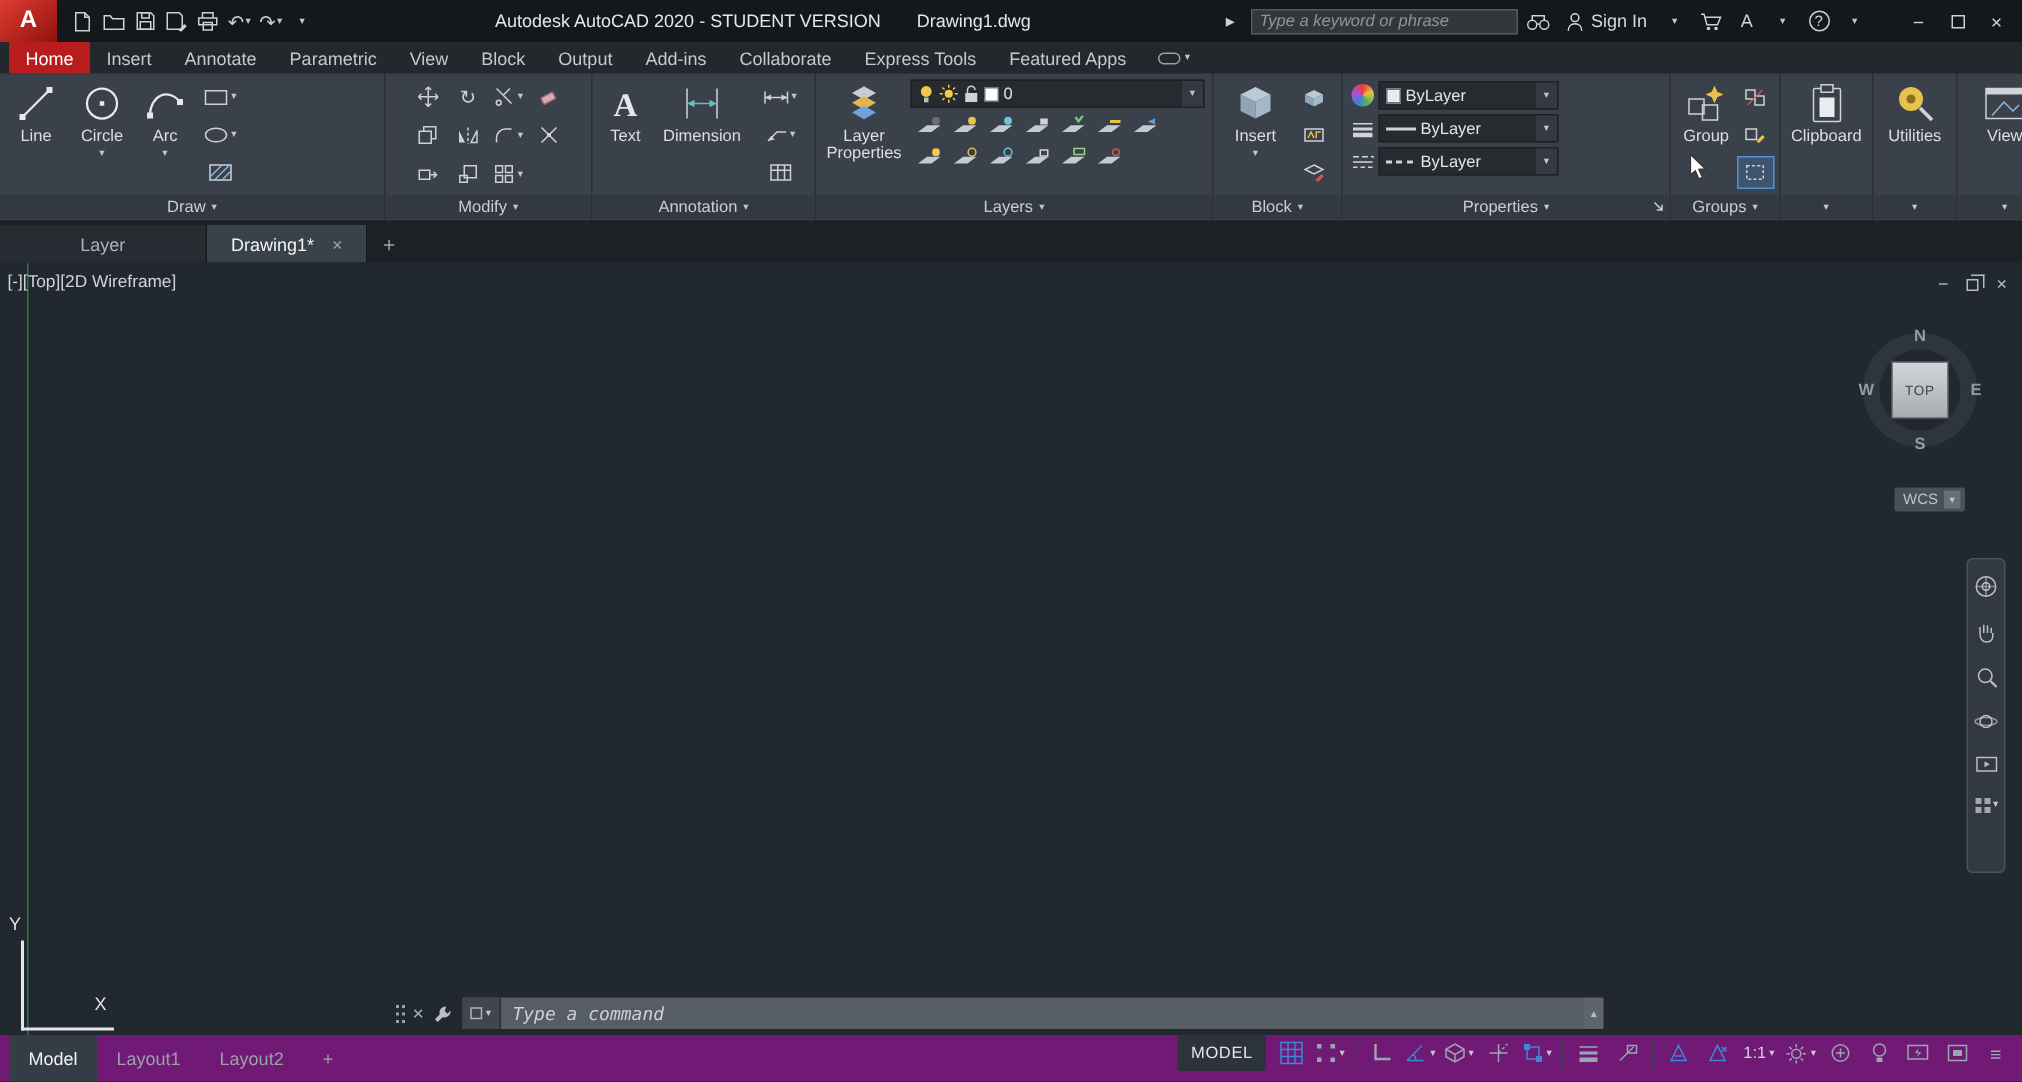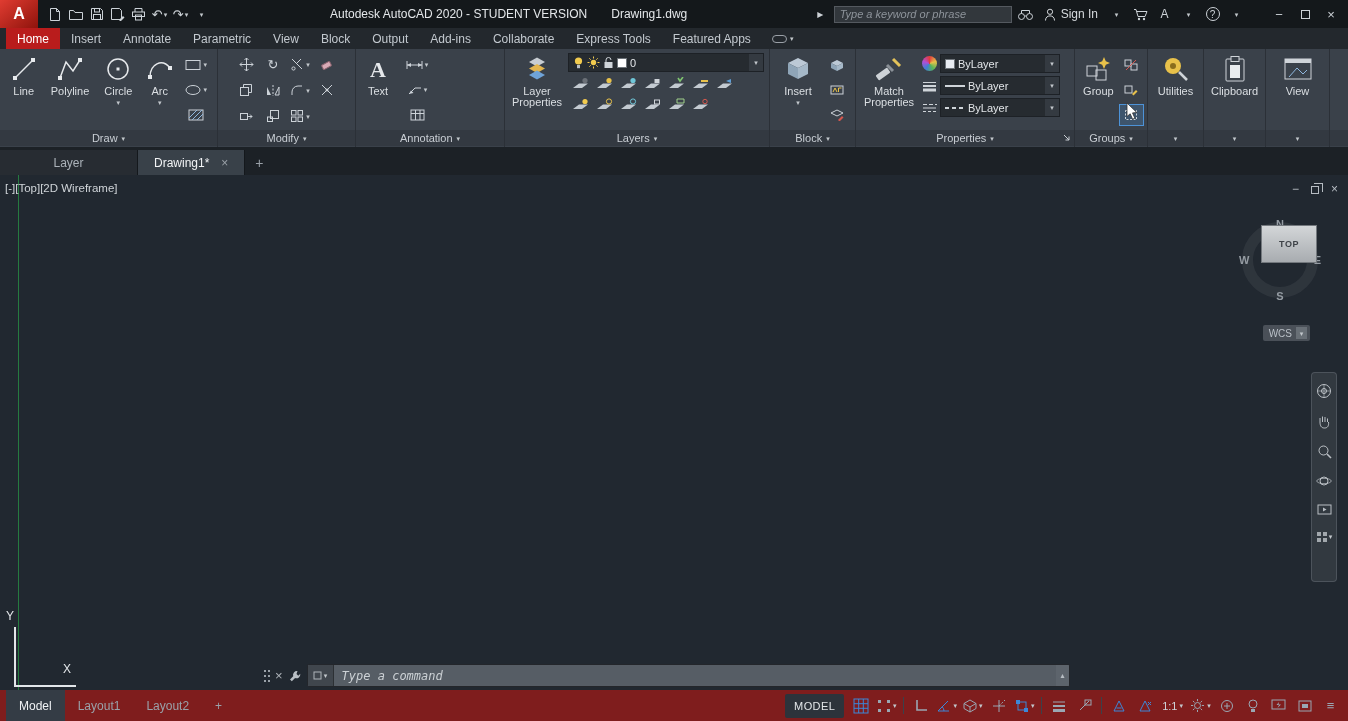--- a/index.html
+++ b/index.html
@@ -79,21 +79,21 @@
   .restore{width:8px;height:8px;border:1px solid #b6bcc2;position:relative;margin-top:2px}
   .restore::after{content:"";position:absolute;left:2px;top:-4px;width:8px;height:8px;border:1px solid #b6bcc2;border-left:none;border-bottom:none}
 
   .viewcube{position:absolute;right:23px;top:40px;width:90px;height:90px}
   .vc-ring{position:absolute;inset:7px;border-radius:50%;border:11px solid rgba(54,60,68,.65)}
   .vc-letter{position:absolute;font-size:11px;font-weight:bold;color:#959ca3}
   .vc-n{top:3px;left:50%;transform:translateX(-50%)}
   .vc-s{bottom:3px;left:50%;transform:translateX(-50%)}
   .vc-w{left:4px;top:50%;transform:translateY(-50%)}
   .vc-e{right:4px;top:50%;transform:translateY(-50%)}
-  .vc-face{position:absolute;left:26px;top:10px;width:56px;height:38px;background:linear-gradient(#d3d6d8,#a8acb0);border:1px solid #73787d;display:flex;align-items:center;justify-content:center;font-size:9px;font-weight:bold;color:#3e4348;letter-spacing:.5px}
+  .vc-face{position:absolute;left:26px;top:26px;width:38px;height:38px;background:linear-gradient(#d3d6d8,#a8acb0);border:1px solid #73787d;display:flex;align-items:center;justify-content:center;font-size:9px;font-weight:normal;color:#3e4348;letter-spacing:.5px}
   .wcs{position:absolute;top:150px;right:38px;height:16px;padding:0 3px 0 6px;background:rgba(86,92,100,.78);border-radius:2px;font-size:10px;color:#bac0c7;display:flex;align-items:center;gap:4px}
   .wcs .dbtn2{width:11px;height:12px;background:rgba(130,137,144,.55);display:flex;align-items:center;justify-content:center}
 
   .navbar{position:absolute;right:11px;top:197px;width:26px;height:210px;background:rgba(74,81,89,.42);border:1px solid rgba(148,154,161,.28);border-radius:4px;display:flex;flex-direction:column;align-items:center;padding:10px 0 6px 0;gap:15px}
   .navbtn{display:flex;align-items:center;justify-content:center}
 
   .ucs-yline{position:absolute;left:14px;bottom:3px;width:2px;height:60px;background:#e2e6e9}
   .ucs-xline{position:absolute;left:14px;bottom:3px;width:62px;height:2px;background:#e2e6e9}
   .ucs-ylab{position:absolute;left:6px;top:434px;font-size:12px;color:#e2e6e9}
   .ucs-xlab{position:absolute;left:63px;top:487px;font-size:12px;color:#e2e6e9}
@@ -101,21 +101,21 @@
   .cmdline{position:absolute;left:262px;top:489px;width:808px;height:23px;display:flex;align-items:center;gap:5px}
   .gripdot{width:2px;height:2px;background:#9aa1a8;box-shadow:0 5px #9aa1a8,0 10px #9aa1a8,4px 0 #9aa1a8,4px 5px #9aa1a8,4px 10px #9aa1a8;margin:-10px 4px 0 2px;display:block}
   .cmdx{color:#aeb4ba;font-size:13px}
   .cmd-input{flex:1;height:23px;background:#565d65;border:1px solid #23262b;border-radius:2px;display:flex;align-items:center;overflow:hidden}
   .cmd-chip{width:26px;height:100%;background:#40464d;border-right:1px solid #2c3034;display:flex;align-items:center;justify-content:center;gap:2px}
   .cmd-input input{flex:1;background:transparent;border:none;outline:none;margin-left:8px;font:italic 12px "DejaVu Sans Mono",monospace;color:#7dd3fc}
   .cmd-input input::placeholder{color:#ccd1d5;font-style:italic}
   .cmd-up{width:13px;height:100%;background:#5d646c;display:flex;align-items:center;justify-content:center;color:#b6bcc2;font-size:8px}
 
   
-  .bottombar{height:31px;background:#7f1d1d;display:flex;align-items:center;flex:0 0 auto;padding-left:6px}
+  .bottombar{height:31px;background:#701a75;display:flex;align-items:flex-start;flex:0 0 auto;padding-left:6px}
   .ltab{padding:0 13px;height:31px;display:flex;align-items:center;font-size:12px;color:#9aa1a9}
   .ltab.active{background:#343c45;color:#f0f2f4}
   .sb{margin-left:auto;display:flex;align-items:center;gap:1px;padding-right:5px}
   .sbtn{min-width:25px;height:24px;display:flex;align-items:center;justify-content:center;border-radius:2px;gap:2px;color:#9aa7b3}
   .sbtn.model{background:#2d333b;padding:0 9px;font-size:11px;color:#e2e5e8;margin-right:3px;letter-spacing:.4px}
   .sbtn.scale{font-size:11px;color:#cfd4d9;padding:0 4px}
   .sdiv{width:1px;height:17px;background:#3a414a;margin:0 3px}
   .menu-glyph{font-size:13px;color:#9aa7b3}
 
   .cursor{position:absolute;left:1126px;top:102px;z-index:50}
@@ -239,42 +239,32 @@
     <div class="rtab">Express Tools</div>
     <div class="rtab">Featured Apps</div>
     <div class="ribbon-toggle">
       <span class="pillshape"></span>
       <span class="drop">▾</span>
     </div>
   </div>
 
   <div class="ribbon">
 
-    <div class="panel" style="width:218px">
+    <div class="panel" style="width:257px">
       <div class="p-content">
         <div class="bigbtn" style="width:42px">
           <span class="bicon">
               <svg width="28" height="28">
                 <path d="M5 23L23 5" stroke="#e6e9ec" stroke-width="1.5"></path>
                 <rect x="3" y="21" width="4" height="4" fill="#e6e9ec"></rect>
                 <rect x="21" y="3" width="4" height="4" fill="#e6e9ec"></rect>
               </svg>
             </span>
           <span>Line</span>
         </div>
-        <div class="bigbtn" style="width:52px">
-          <span class="bicon">
-              <svg width="28" height="28">
-                <path d="M4 23L10 7l7 9 7-11" fill="none" stroke="#e6e9ec" stroke-width="1.5"></path>
-                <rect x="2" y="21" width="4" height="4" fill="#e6e9ec"></rect>
-                <rect x="22" y="3" width="4" height="4" fill="#e6e9ec"></rect>
-              </svg>
-            </span>
-          <span>Polyline</span>
-        </div>
         <div class="bigbtn" style="width:46px">
           <span class="bicon">
               <svg width="28" height="28">
                 <circle cx="14" cy="14" r="10" fill="none" stroke="#e6e9ec" stroke-width="1.5"></circle>
                 <rect x="12.5" y="12.5" width="3" height="3" fill="#e6e9ec"></rect>
               </svg>
             </span>
           <span>Circle</span>
           <span class="drop">▾</span>
         </div>
@@ -391,20 +381,30 @@
           <span>Modify</span>
           <span class="drop">▾</span>
         </div>
     </div>
 
     <div class="panel" style="width:149px">
       <div class="p-content">
         <div class="bigbtn" style="width:38px">
           <span class="bicon" style="font-size:22px;font-weight:bold;color:#e4e7ea;font-family:'Liberation Serif',serif">A</span>
           <span>Text</span>
+        </div>
+        <div class="bigbtn" style="width:64px">
+          <span class="bicon">
+              <svg width="30" height="26">
+                <path d="M5 3v20M25 3v20" stroke="#cfd4d8"></path>
+                <path d="M7 13h16" stroke="#69c0ba"></path>
+                <path d="M5 13l5-2.5v5zM25 13l-5-2.5v5z" fill="#69c0ba"></path>
+              </svg>
+            </span>
+          <span>Dimension</span>
         </div>
         <div class="minicol" style="width:40px">
           <div class="minibtn">
               <svg width="17" height="10">
                 <path d="M1 1v8M16 1v8M1 5h15" stroke="#ccd2d8"></path>
                 <path d="M1 5l4-2v4zM16 5l-4-2v4z" fill="#ccd2d8"></path>
               </svg>
               <span class="drop">▾</span>
             </div>
           <div class="minibtn">
@@ -593,30 +593,20 @@
         </div>
       </div>
       <div class="p-label">
           <span>Block</span>
           <span class="drop">▾</span>
         </div>
     </div>
 
     <div class="panel" style="width:219px">
       <div class="p-content">
-        <div class="bigbtn" style="width:60px">
-          <span class="bicon">
-              <svg width="30" height="28">
-                <rect x="2" y="16" width="14" height="6" rx="1" transform="rotate(-35 9 19)" fill="#cdd2d7"></rect>
-                <path d="M13 10l6 6" stroke="#8a9097" stroke-width="3"></path>
-                <path d="M19 4l7 7" stroke="#e3c25a" stroke-width="3"></path>
-              </svg>
-            </span>
-          <span class="blabel">Match Properties</span>
-        </div>
         <div class="prop-col">
           <div class="prop-row">
             <span class="colorwheel"></span>
             <div class="combo prop-combo">
               <span class="swatch" style="background:#e8ecf2"></span>
               <span>ByLayer</span>
               <span class="spc"></span>
               <span class="dbtn">
                   <span class="drop">▾</span>
                 </span>
@@ -701,49 +691,49 @@
               </svg>
             </div>
         </div>
       </div>
       <div class="p-label">
           <span>Groups</span>
           <span class="drop">▾</span>
         </div>
     </div>
 
+    <div class="panel" style="width:62px">
+      <div class="p-content centered">
+        <div class="bigbtn" style="width:58px">
+          <span class="bicon">
+              <svg width="26" height="28">
+                <rect x="4" y="4" width="18" height="22" rx="1" fill="none" stroke="#cfd4d9"></rect>
+                <rect x="9" y="1.5" width="8" height="5" fill="#3a414a" stroke="#cfd4d9"></rect>
+                <rect x="8" y="10" width="10" height="13" fill="#e8ecef"></rect>
+              </svg>
+            </span>
+          <span>Clipboard</span>
+        </div>
+      </div>
+      <div class="p-label">
+          <span class="drop">▾</span>
+        </div>
+    </div>
+
     <div class="panel" style="width:56px">
       <div class="p-content centered">
         <div class="bigbtn" style="width:52px">
           <span class="bicon">
               <svg width="30" height="28">
                 <circle cx="12" cy="11" r="8" fill="#e8c14a"></circle>
                 <circle cx="12" cy="11" r="3" fill="#8a6d1e"></circle>
                 <path d="M18 17l8 8" stroke="#cfd4d9" stroke-width="2.5"></path>
               </svg>
             </span>
           <span>Utilities</span>
-        </div>
-      </div>
-      <div class="p-label">
-          <span class="drop">▾</span>
-        </div>
-    </div>
-
-    <div class="panel" style="width:62px">
-      <div class="p-content centered">
-        <div class="bigbtn" style="width:58px">
-          <span class="bicon">
-              <svg width="26" height="28">
-                <rect x="4" y="4" width="18" height="22" rx="1" fill="none" stroke="#cfd4d9"></rect>
-                <rect x="9" y="1.5" width="8" height="5" fill="#3a414a" stroke="#cfd4d9"></rect>
-                <rect x="8" y="10" width="10" height="13" fill="#e8ecef"></rect>
-              </svg>
-            </span>
-          <span>Clipboard</span>
         </div>
       </div>
       <div class="p-label">
           <span class="drop">▾</span>
         </div>
     </div>
 
     <div class="panel" style="width:64px">
       <div class="p-content centered">
         <div class="bigbtn" style="width:56px">

